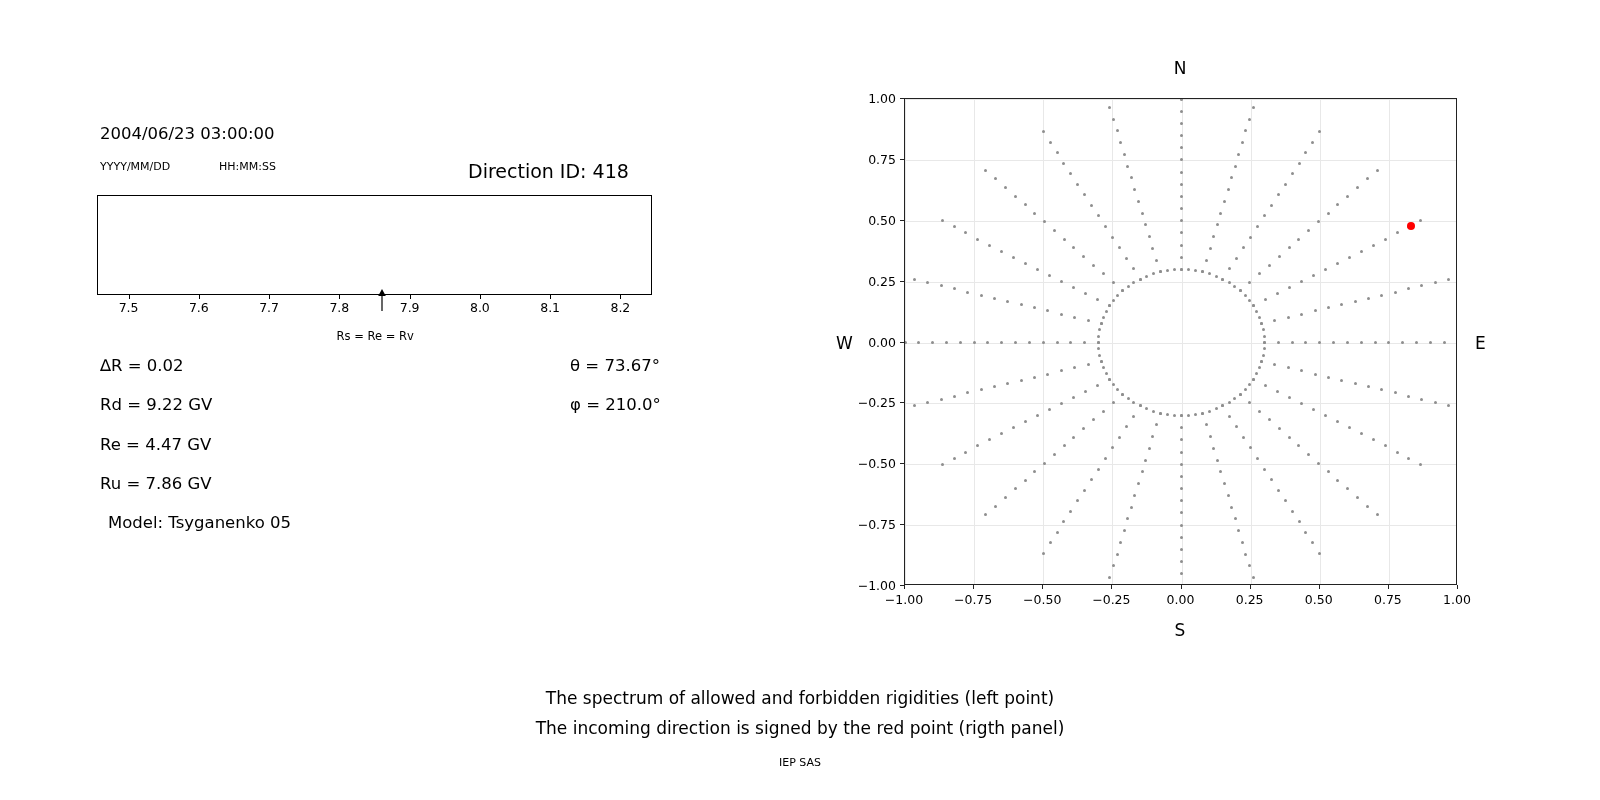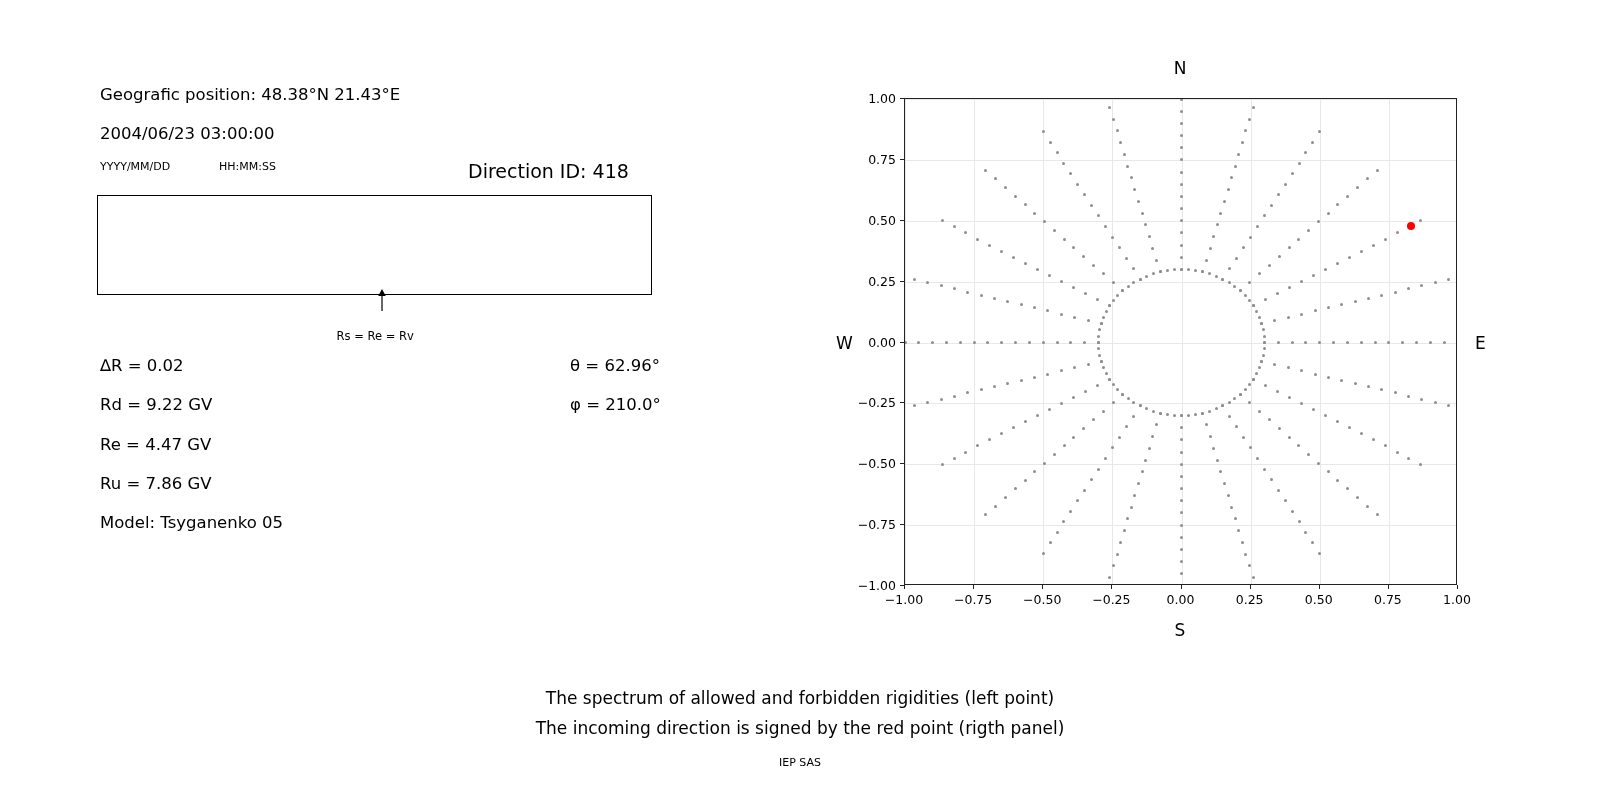--- a/index.html
+++ b/index.html
@@ -130,21 +130,21 @@
   
   .param {
     position: absolute;
     font-size: 16.5px;
     white-space: nowrap;
   }
   #p-dr  { left: 100px; top: 356px; }
   #p-rd  { left: 100px; top: 395px; }
   #p-re  { left: 100px; top: 435px; }
   #p-ru  { left: 100px; top: 474px; }
-  #p-model { left: 100px; top: 513px; }
+  #p-model { left: 108px; top: 513px; }
   #p-theta { left: 570px; top: 356px; }
   #p-phi   { left: 570px; top: 395px; }
 
   
   #right-panel {
     position: absolute;
     left: 820px;
     top: 40px;
     width: 720px;
     height: 620px;
@@ -231,50 +231,67 @@
     text-align: center;
     top: 756px;
     font-size: 11px;
   }
 </style>
 </head>
 <body>
 
 <div id="left-panel">
 
-  <div class="info-line" id="geo-position">Geografic position: 48.38°N 21.43°E</div>
 
   <div class="info-line" id="datetime">2004/06/23 03:00:00</div>
 
   <div id="fmt-date">YYYY/MM/DD</div>
   <div id="fmt-time">HH:MM:SS</div>
 
   <div id="direction-id">Direction ID: 418</div>
 
   <div id="spectrum-wrap">
     <div id="spectrum-allowed" style="width: 284.525px; background: rgb(255, 255, 255);"></div>
     <div id="spectrum-forbidden" style="left: 284.525px; width: 270.475px; background: rgb(0, 0, 0);"></div>
     <div id="spectrum-frame"></div>
   </div>
 
+  <div id="spec-axis">
+      <div class="spec-tick" style="left: 31.6139px;"></div>
+      <div class="spec-tick-label" style="left: 31.6139px;">7.5</div>
+      <div class="spec-tick" style="left: 101.867px;"></div>
+      <div class="spec-tick-label" style="left: 101.867px;">7.6</div>
+      <div class="spec-tick" style="left: 172.12px;"></div>
+      <div class="spec-tick-label" style="left: 172.12px;">7.7</div>
+      <div class="spec-tick" style="left: 242.373px;"></div>
+      <div class="spec-tick-label" style="left: 242.373px;">7.8</div>
+      <div class="spec-tick" style="left: 312.627px;"></div>
+      <div class="spec-tick-label" style="left: 312.627px;">7.9</div>
+      <div class="spec-tick" style="left: 382.88px;"></div>
+      <div class="spec-tick-label" style="left: 382.88px;">8.0</div>
+      <div class="spec-tick" style="left: 453.133px;"></div>
+      <div class="spec-tick-label" style="left: 453.133px;">8.1</div>
+      <div class="spec-tick" style="left: 523.386px;"></div>
+      <div class="spec-tick-label" style="left: 523.386px;">8.2</div>
+    </div>
 
   <div id="rs-arrow" style="left: 374.525px;">
     <svg width="14" height="22" viewBox="0 0 14 22">
       <line x1="7" y1="22" x2="7" y2="3" stroke="#000" stroke-width="1.2"></line>
       <polygon points="7,0 3.2,7 10.8,7" fill="#000"></polygon>
     </svg>
   </div>
   <div id="rs-label" style="left: 336.525px;">Rs = Re = Rv</div>
 
   <div class="param" id="p-dr">∆R = 0.02</div>
   <div class="param" id="p-rd">Rd = 9.22 GV</div>
   <div class="param" id="p-re">Re = 4.47 GV</div>
   <div class="param" id="p-ru">Ru = 7.86 GV</div>
   <div class="param" id="p-model">Model: Tsyganenko 05</div>
-  <div class="param" id="p-theta">θ = 62.96°</div>
+  <div class="param" id="p-theta">θ = 73.67°</div>
   <div class="param" id="p-phi">φ = 210.0°</div>
 </div>
 
 <div id="right-panel">
   <div class="compass" id="compass-n">N</div>
   <div class="compass" id="compass-s">S</div>
   <div class="compass" id="compass-w">W</div>
   <div class="compass" id="compass-e">E</div>
 
   <div id="plot-frame">

